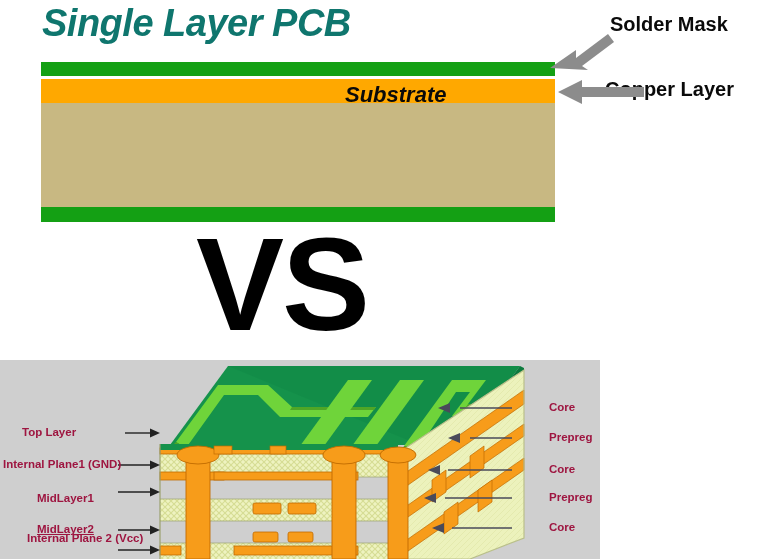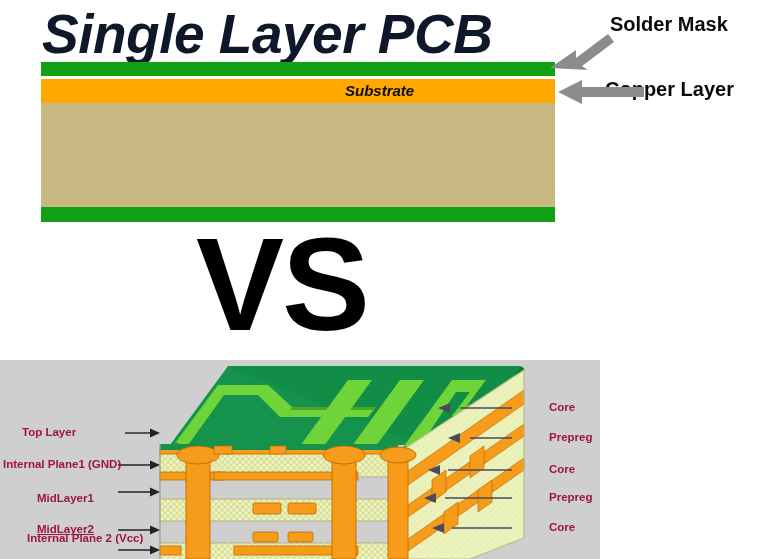--- a/index.html
+++ b/index.html
@@ -17,24 +17,24 @@
     height: 559px;
     background: #ffffff;
     overflow: hidden;
   }
 
   
   #title {
     position: absolute;
     left: 42px;
     top: 2px;
-    font-size: 55px;
+    font-size: 38px;
     font-weight: bold;
     font-style: italic;
-    color: #0f172a;
+    color: #0f766e;
     letter-spacing: -0.5px;
     white-space: nowrap;
   }
 
   
   #single-pcb {
     position: absolute;
     left: 41px;
     top: 62px;
     width: 514px;
@@ -48,21 +48,21 @@
   #sl-soldermask-top { top: 0px;   height: 14px; background: #14a014; }
   #sl-gap-top        { top: 14px;  height: 3px;  background: #ffffff; }
   #sl-copper         { top: 17px;  height: 24px; background: #ffa800; }
   #sl-substrate      { top: 41px;  height: 104px; background: #c8b882; }
   #sl-soldermask-bot { top: 145px; height: 15px; background: #14a014; }
 
   #substrate-label {
     position: absolute;
     left: 345px;
     top: 82px;
-    font-size: 15px;
+    font-size: 22px;
     font-weight: bold;
     font-style: italic;
     color: #0a0a0a;
     white-space: nowrap;
   }
 
   
   .callout {
     position: absolute;
     font-size: 20px;

